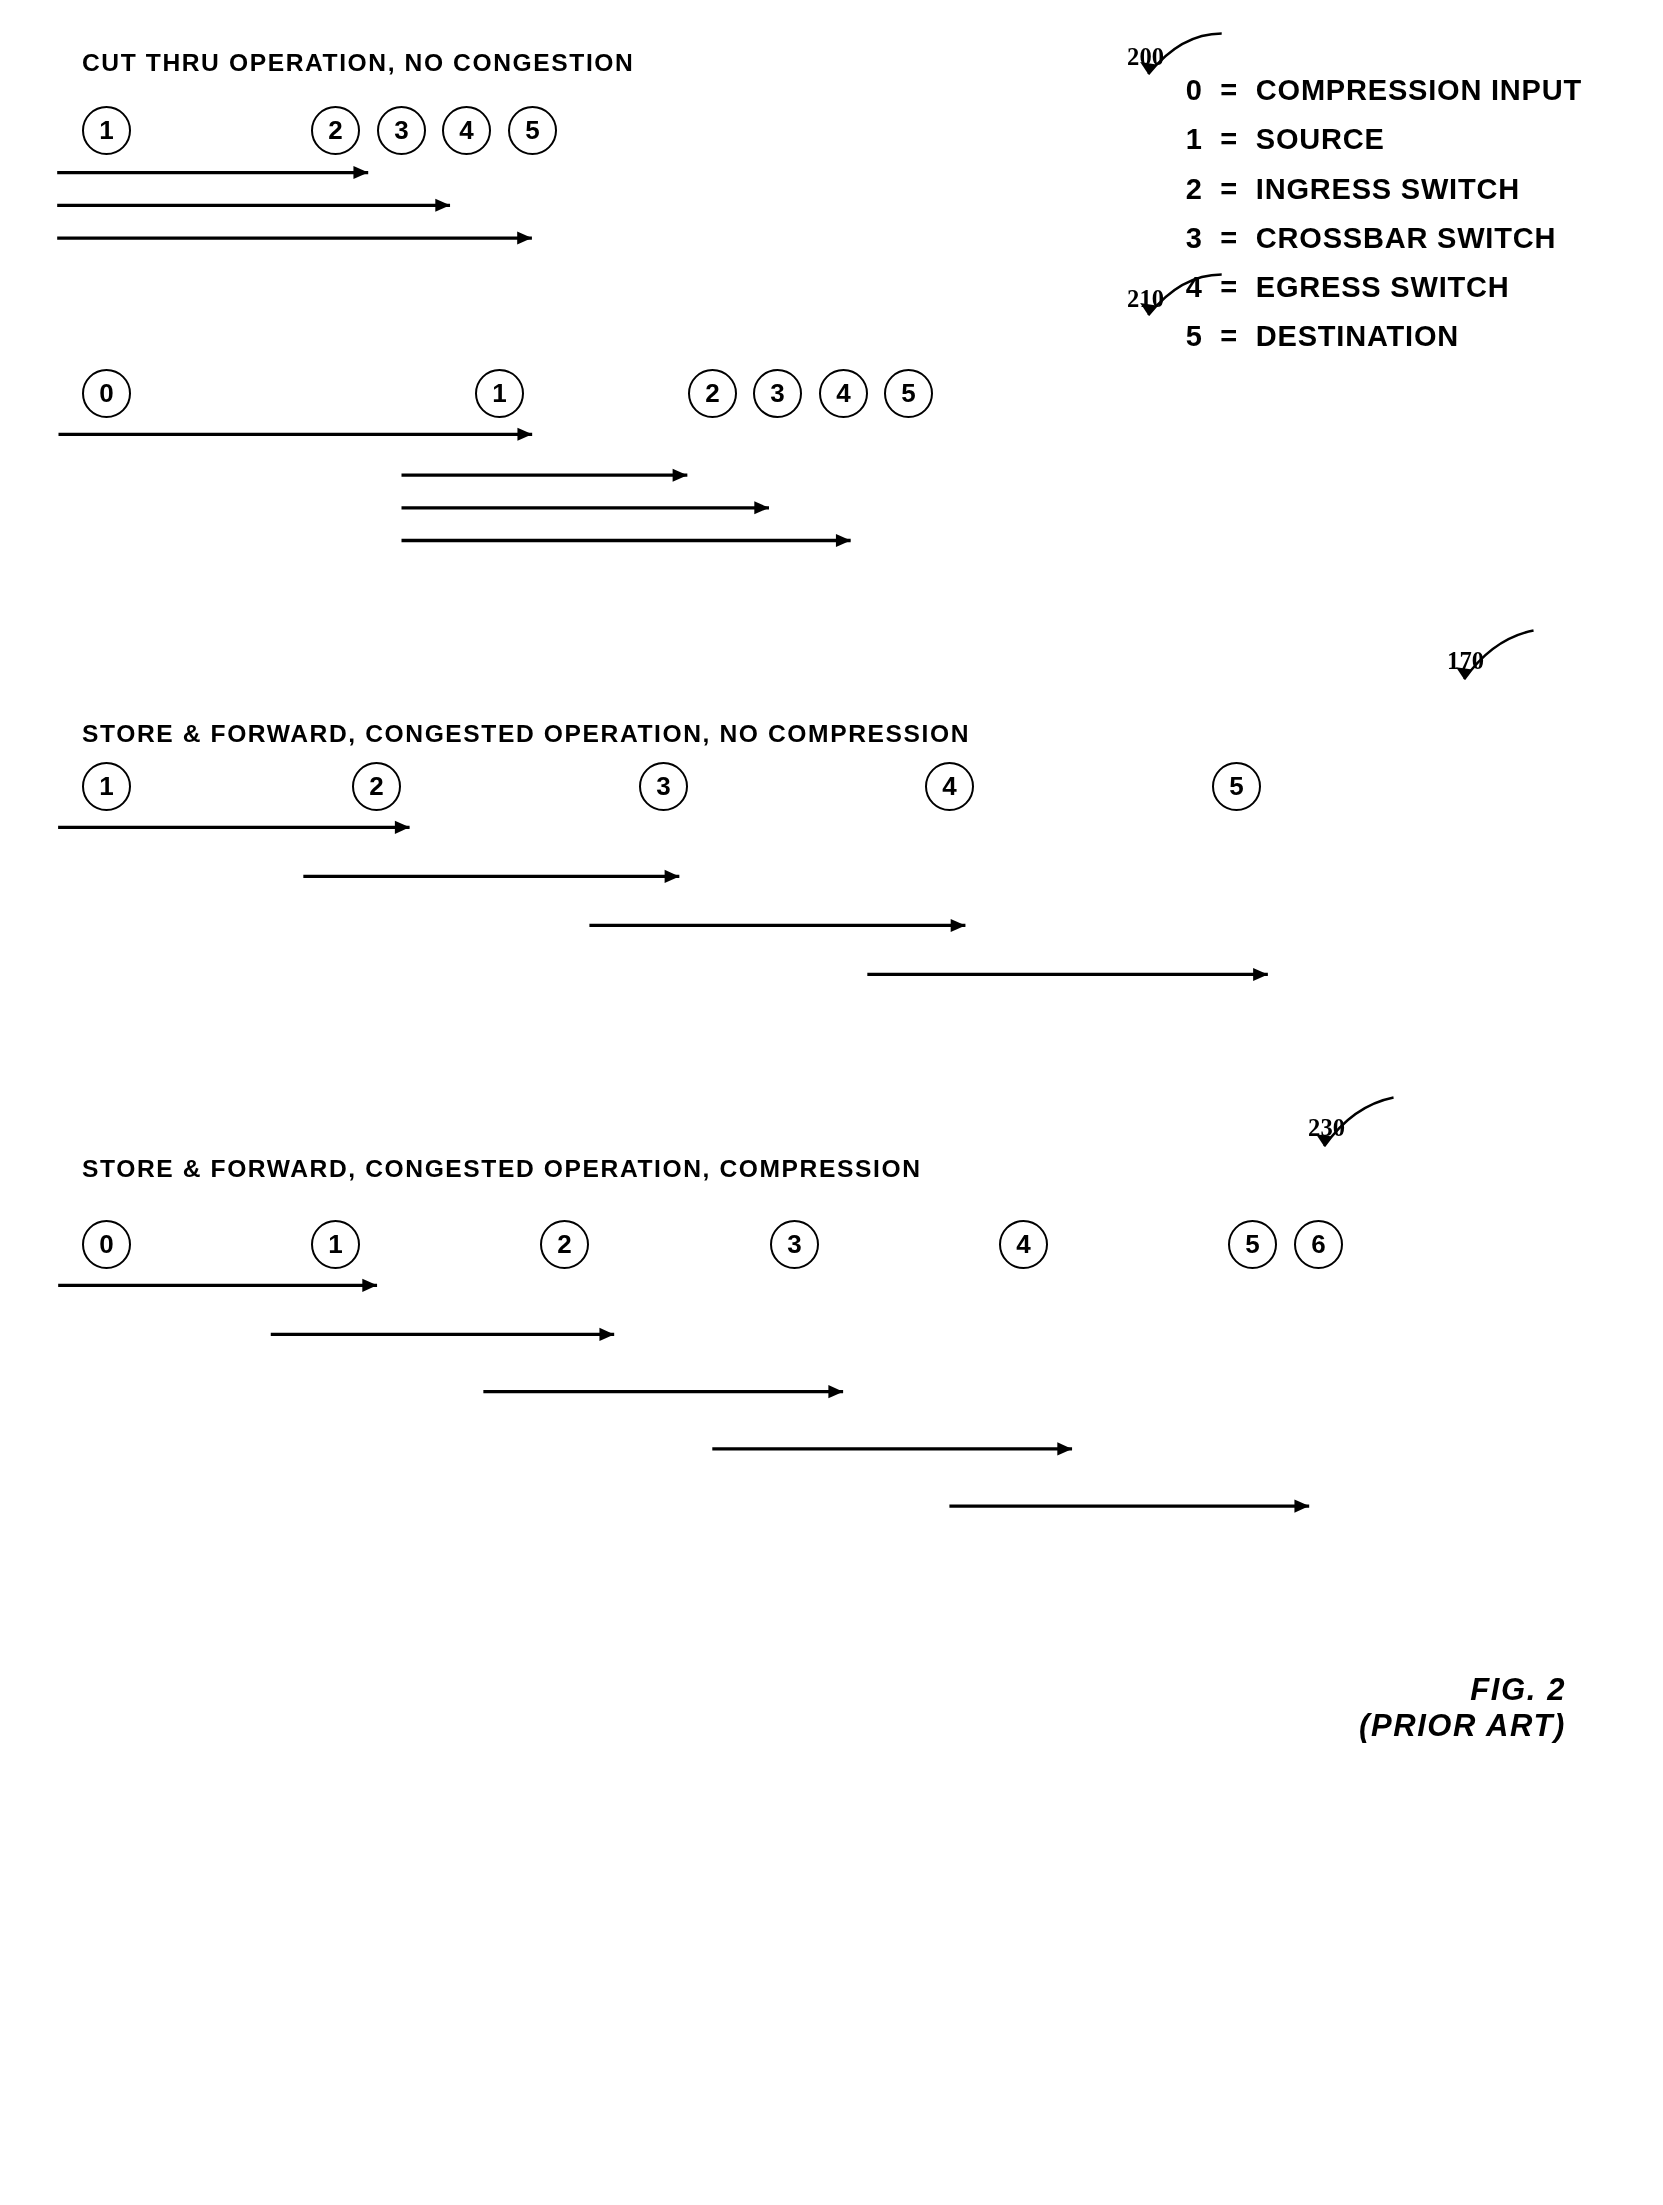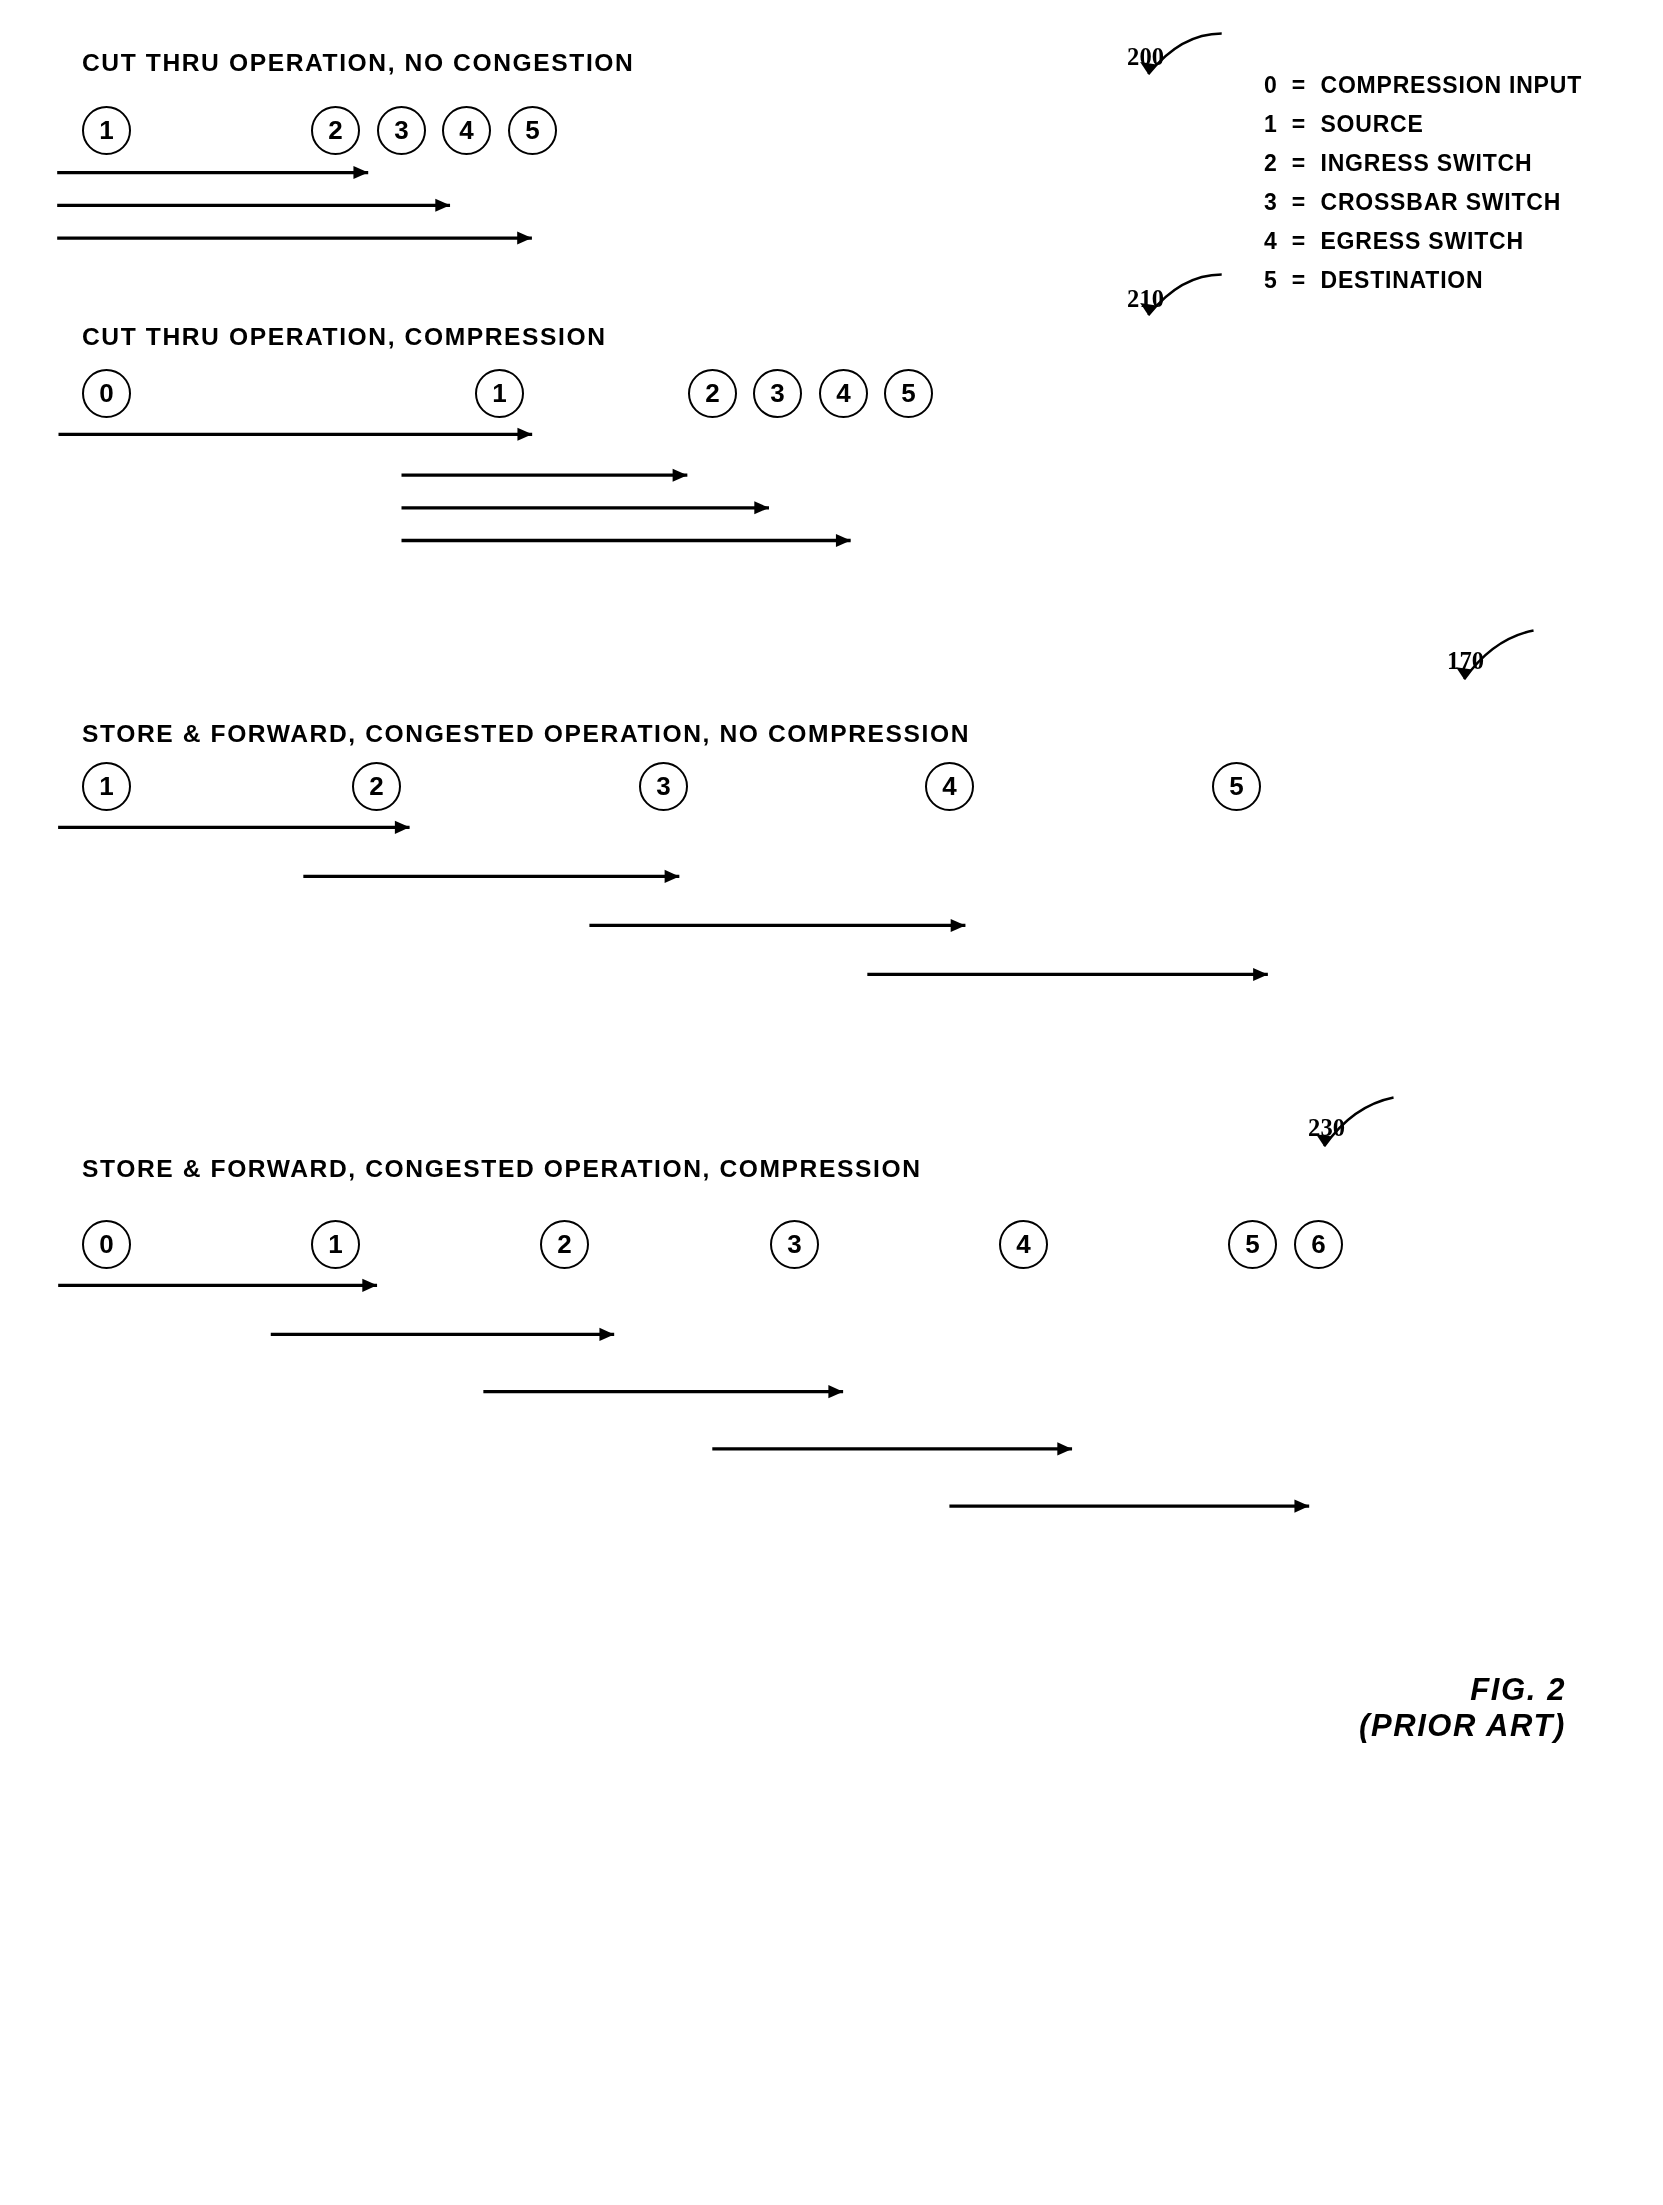--- a/index.html
+++ b/index.html
@@ -17,21 +17,21 @@
       width: 1664px;
       height: 1810px;
       background: #fff;
     }
 
     
     .legend {
       position: absolute;
       top: 49px;
       right: 98px;
-      font-size: 23px;
+      font-size: 29px;
       font-family: 'Arial Narrow', Arial, sans-serif;
       font-weight: 600;
       letter-spacing: 0.8px;
       line-height: 1.7;
     }
 
     
     .diagram-title {
       font-family: 'Arial Narrow', Arial, sans-serif;
       font-weight: 700;
@@ -117,21 +117,20 @@
     <polygon points="590,100 572,92 572,108" fill="#000"></polygon>
   </svg>
 
   <span class="ref-num" style="top:285px; right:500px;">210</span>
 
   <svg class="diagram-svg" style="top:266px; right:426px;" width="106" height="74" viewBox="0 0 130 90">
     <path d="M 110,10 Q 60,10 20,60" stroke="#000" stroke-width="3" fill="none"></path>
     <polygon points="20,60 10,45 30,48" fill="#000"></polygon>
   </svg>
 
-  <div class="diagram-title" style="top:323px; left:82px;">CUT THRU OPERATION, COMPRESSION</div>
 
   <div class="node-circle" style="top:369px; left:82px;">0</div>
 
   <div class="node-circle" style="top:369px; left:475px;">1</div>
 
   <div class="node-circle" style="top:369px; left:688px;">2</div>
 
   <div class="node-circle" style="top:369px; left:753px;">3</div>
 
   <div class="node-circle" style="top:369px; left:819px;">4</div>

